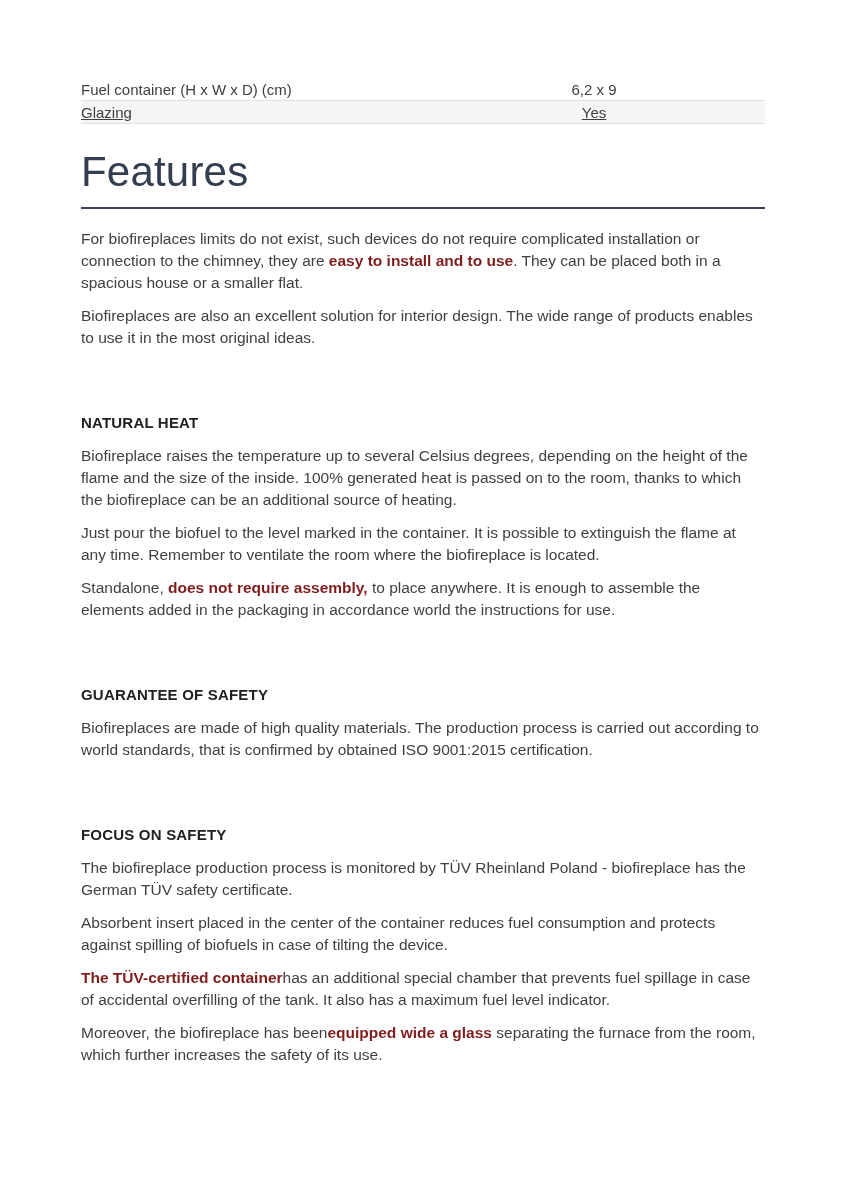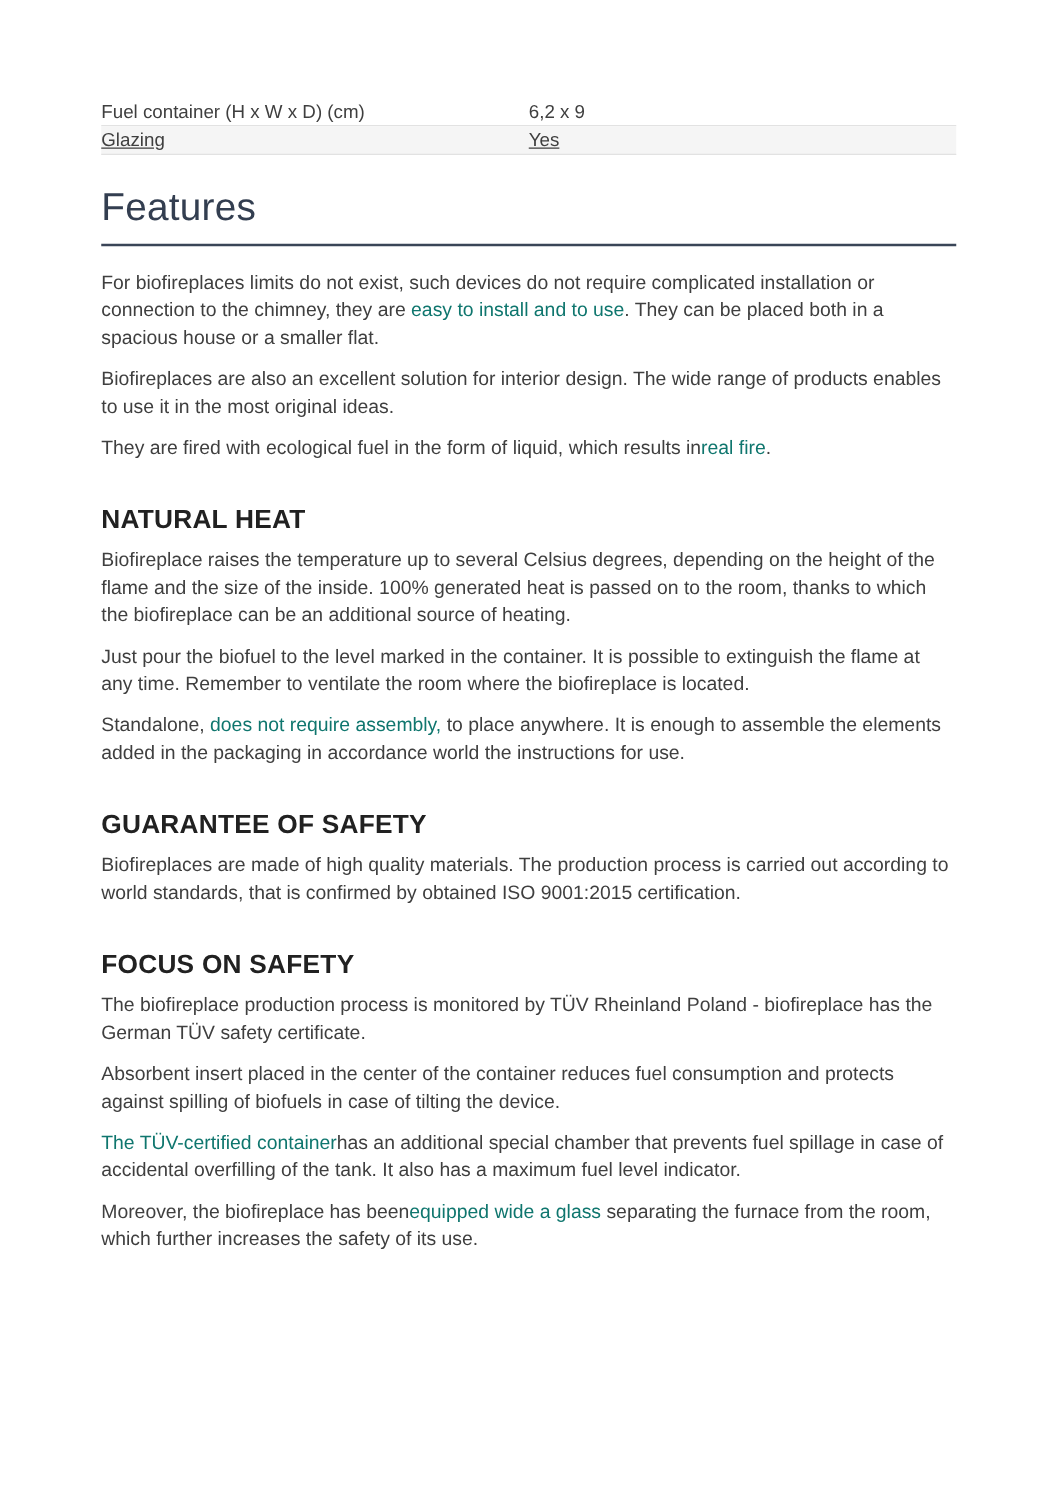--- a/index.html
+++ b/index.html
@@ -28,50 +28,50 @@
   .spec-table{width:100%;}
   .spec-row{
     display:flex;align-items:center;
     height:23px;
     font-size:15px;
     border-bottom:1px solid var(--row-border);
     color:var(--body-color);
   }
   .spec-row.alt{background:var(--row-alt-bg);text-decoration:underline;}
   .spec-label{flex:1;padding-right:8px;white-space:nowrap;}
-  .spec-value{width:342px;white-space:nowrap;}
+  .spec-value{width:342px;text-align:center;white-space:nowrap;}
   
   h1{
-    font-size:31px;
+    font-size:42px;
     font-weight:400;
     color:var(--heading-color);
     letter-spacing:0.2px;
     margin:25px 0 0 0;
     line-height:1.1;
   }
   hr{
     border:none;
     border-top:2px solid var(--rule-color);
     margin:12px 0 19px 0;
   }
   
   .content p{
     font-size:15.5px;
     line-height:22px;
     margin:0 0 11px 0;
     color:var(--body-color);
   }
-  .content p strong{font-weight:400;color:#0f766e;}
+  .content p strong{font-weight:700;color:#7f1d1d;}
   .content h2{
-    font-size:21px;
+    font-size:15px;
     font-weight:700;
     text-transform:none;
     letter-spacing:0.2px;
     color:var(--subheading-color);
-    margin:36px 0 12px 0;
+    margin:64px 0 12px 0;
     line-height:20px;
   }
 </style>
 </head>
 <body>
 
 <div class="page">
 
   <div class="spec-table">
       <div class="spec-row">
@@ -83,21 +83,20 @@
         <div class="spec-value">Yes</div>
       </div>
     </div>
 
   <h1>Features</h1>
   <hr>
 
   <div class="content">
       <p><span>For biofireplaces limits do not exist, such devices do not require complicated installation or connection to the chimney, they are </span><strong>easy to install and to use</strong><span>. They can be placed both in a spacious house or a smaller flat.</span></p>
       <p><span>Biofireplaces are also an excellent solution for interior design. The wide range of products enables to use it in the most original ideas.</span></p>
-      <p><span>They are fired with ecological fuel in the form of liquid, which results in</span><strong>real fire</strong><span>.</span></p>
       <h2>NATURAL HEAT</h2>
       <p><span>Biofireplace raises the temperature up to several Celsius degrees, depending on the height of the flame and the size of the inside. 100% generated heat is passed on to the room, thanks to which the biofireplace can be an additional source of heating.</span></p>
       <p><span>Just pour the biofuel to the level marked in the container. It is possible to extinguish the flame at any time. Remember to ventilate the room where the biofireplace is located.</span></p>
       <p><span>Standalone, </span><strong>does not require assembly,</strong><span> to place anywhere. It is enough to assemble the elements added in the packaging in accordance world the instructions for use.</span></p>
       <h2>GUARANTEE OF SAFETY</h2>
       <p><span>Biofireplaces are made of high quality materials. The production process is carried out according to world standards, that is confirmed by obtained ISO 9001:2015 certification.</span></p>
       <h2>FOCUS ON SAFETY</h2>
       <p><span>The biofireplace production process is monitored by TÜV Rheinland Poland - biofireplace has the German TÜV safety certificate.</span></p>
       <p><span>Absorbent insert placed in the center of the container reduces fuel consumption and protects against spilling of biofuels in case of tilting the device.</span></p>
       <p><strong>The TÜV-certified container</strong><span>has an additional special chamber that prevents fuel spillage in case of accidental overfilling of the tank. It also has a maximum fuel level indicator.</span></p>

